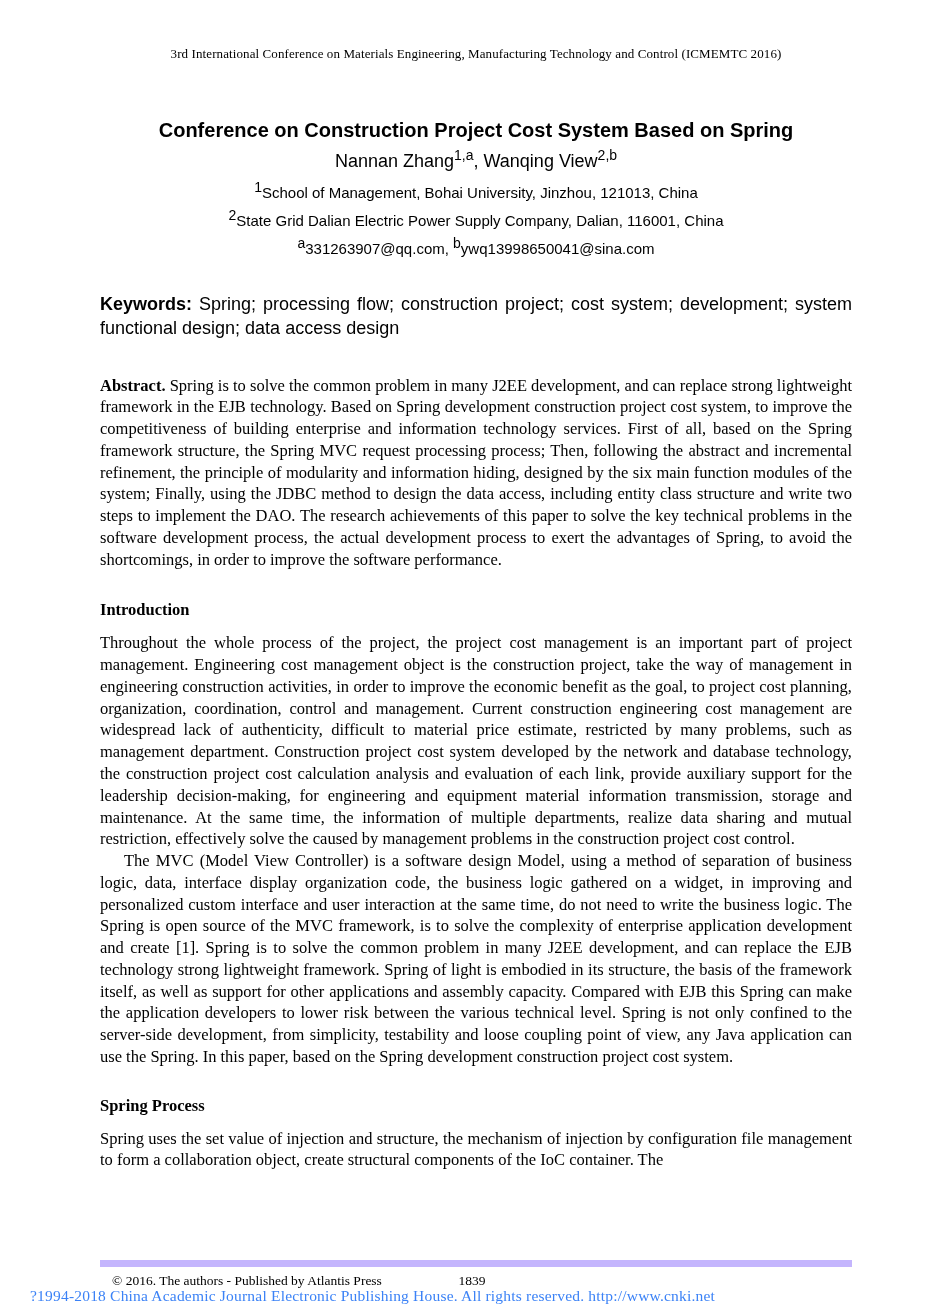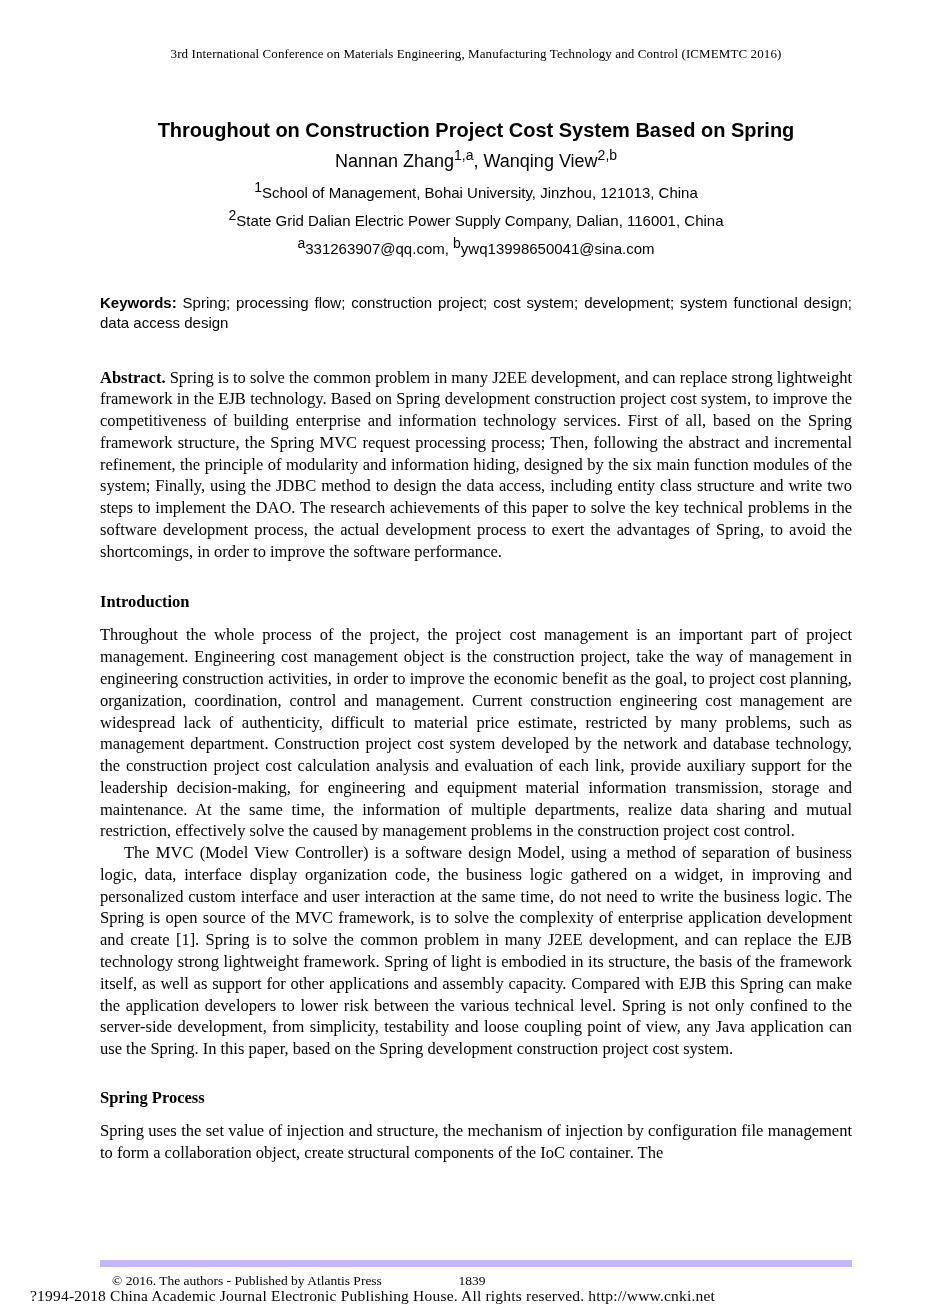--- a/index.html
+++ b/index.html
@@ -51,21 +51,21 @@
     margin: 0 0 11px 0;
   }
   .emails-line {
     text-align: center;
     font-family: "Liberation Sans", "DejaVu Sans", sans-serif;
     font-size: 15px;
     margin: 0 0 36px 0;
   }
   .keywords-block {
     font-family: "Liberation Sans", "DejaVu Sans", sans-serif;
-    font-size: 15px;
+    font-size: 18px;
     line-height: 1.32;
     text-align: justify;
     margin: 0 0 34px 0;
   }
   .keywords-block .kw-label { font-weight: bold; }
   .abstract-block {
     font-family: "Liberation Serif", "DejaVu Serif", serif;
     font-size: 16.5px;
     line-height: 1.32;
     text-align: justify;
@@ -108,34 +108,34 @@
     top: 6px;
     text-align: center;
   }
   .watermark {
     position: absolute;
     left: 30px;
     right: 30px;
     bottom: 12px;
     font-family: "Liberation Serif", "DejaVu Serif", serif;
     font-size: 15.5px;
-    color: #000000;
+    color: #3b82f6;
     letter-spacing: 0.2px;
     white-space: nowrap;
     pointer-events: none;
   }
 </style>
 </head>
 <body>
 
 <div class="page">
 
   <div class="running-head">3rd International Conference on Materials Engineering, Manufacturing Technology and Control (ICMEMTC 2016)</div>
 
-  <h1 class="paper-title">Throughout on Construction Project Cost System Based on Spring</h1>
+  <h1 class="paper-title">Conference on Construction Project Cost System Based on Spring</h1>
 
   <div class="authors-line">
     <span>Nannan Zhang</span><sup>1,a</sup><span>, </span><span>Wanqing View</span><sup>2,b</sup>
   </div>
 
   <div class="affil-line">
     <sup>1</sup><span>School of Management, Bohai University, Jinzhou, 121013, China</span>
   </div>
 
   <div class="affil-line">

